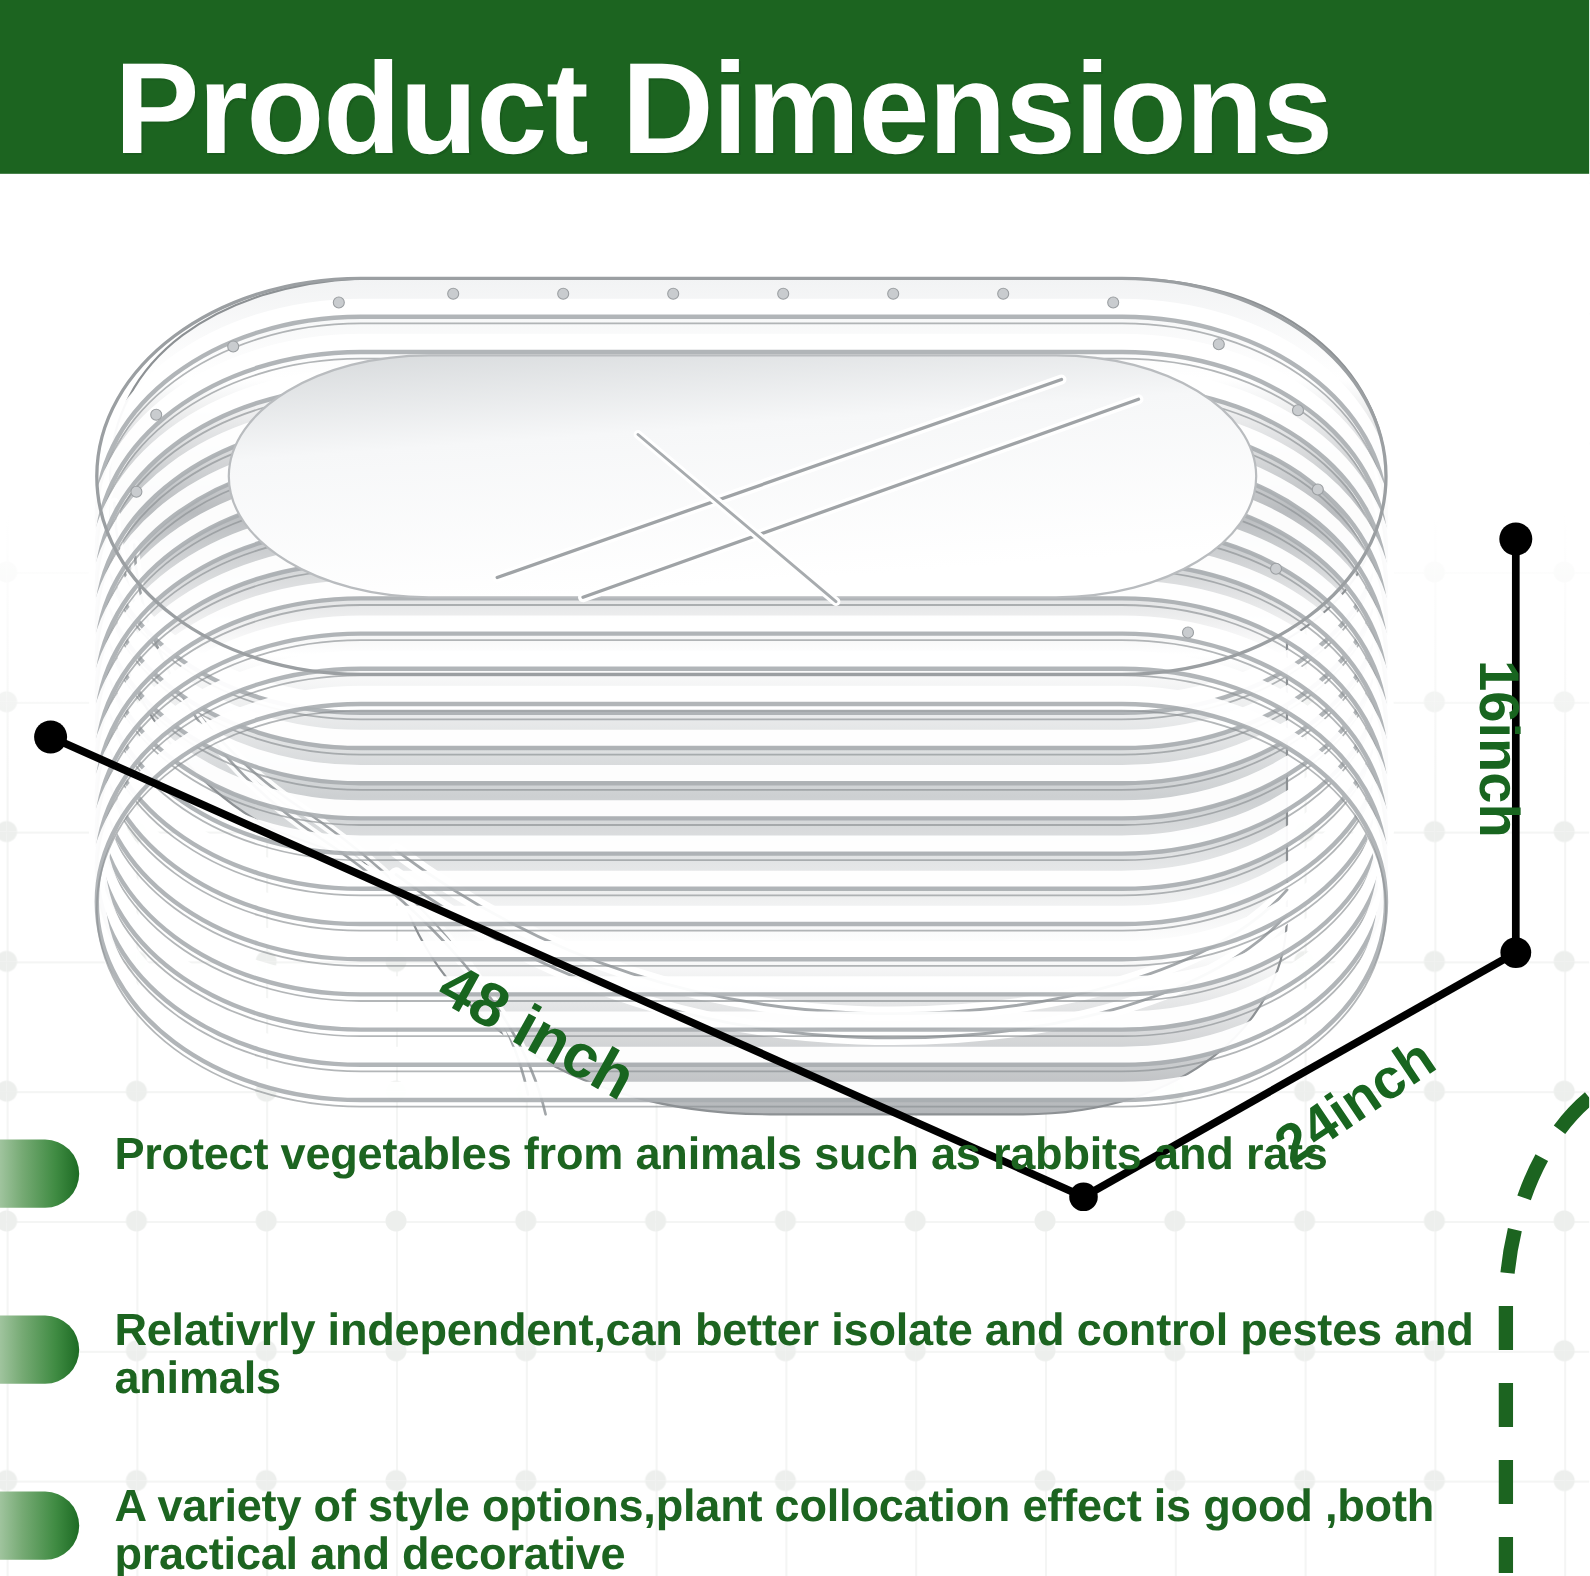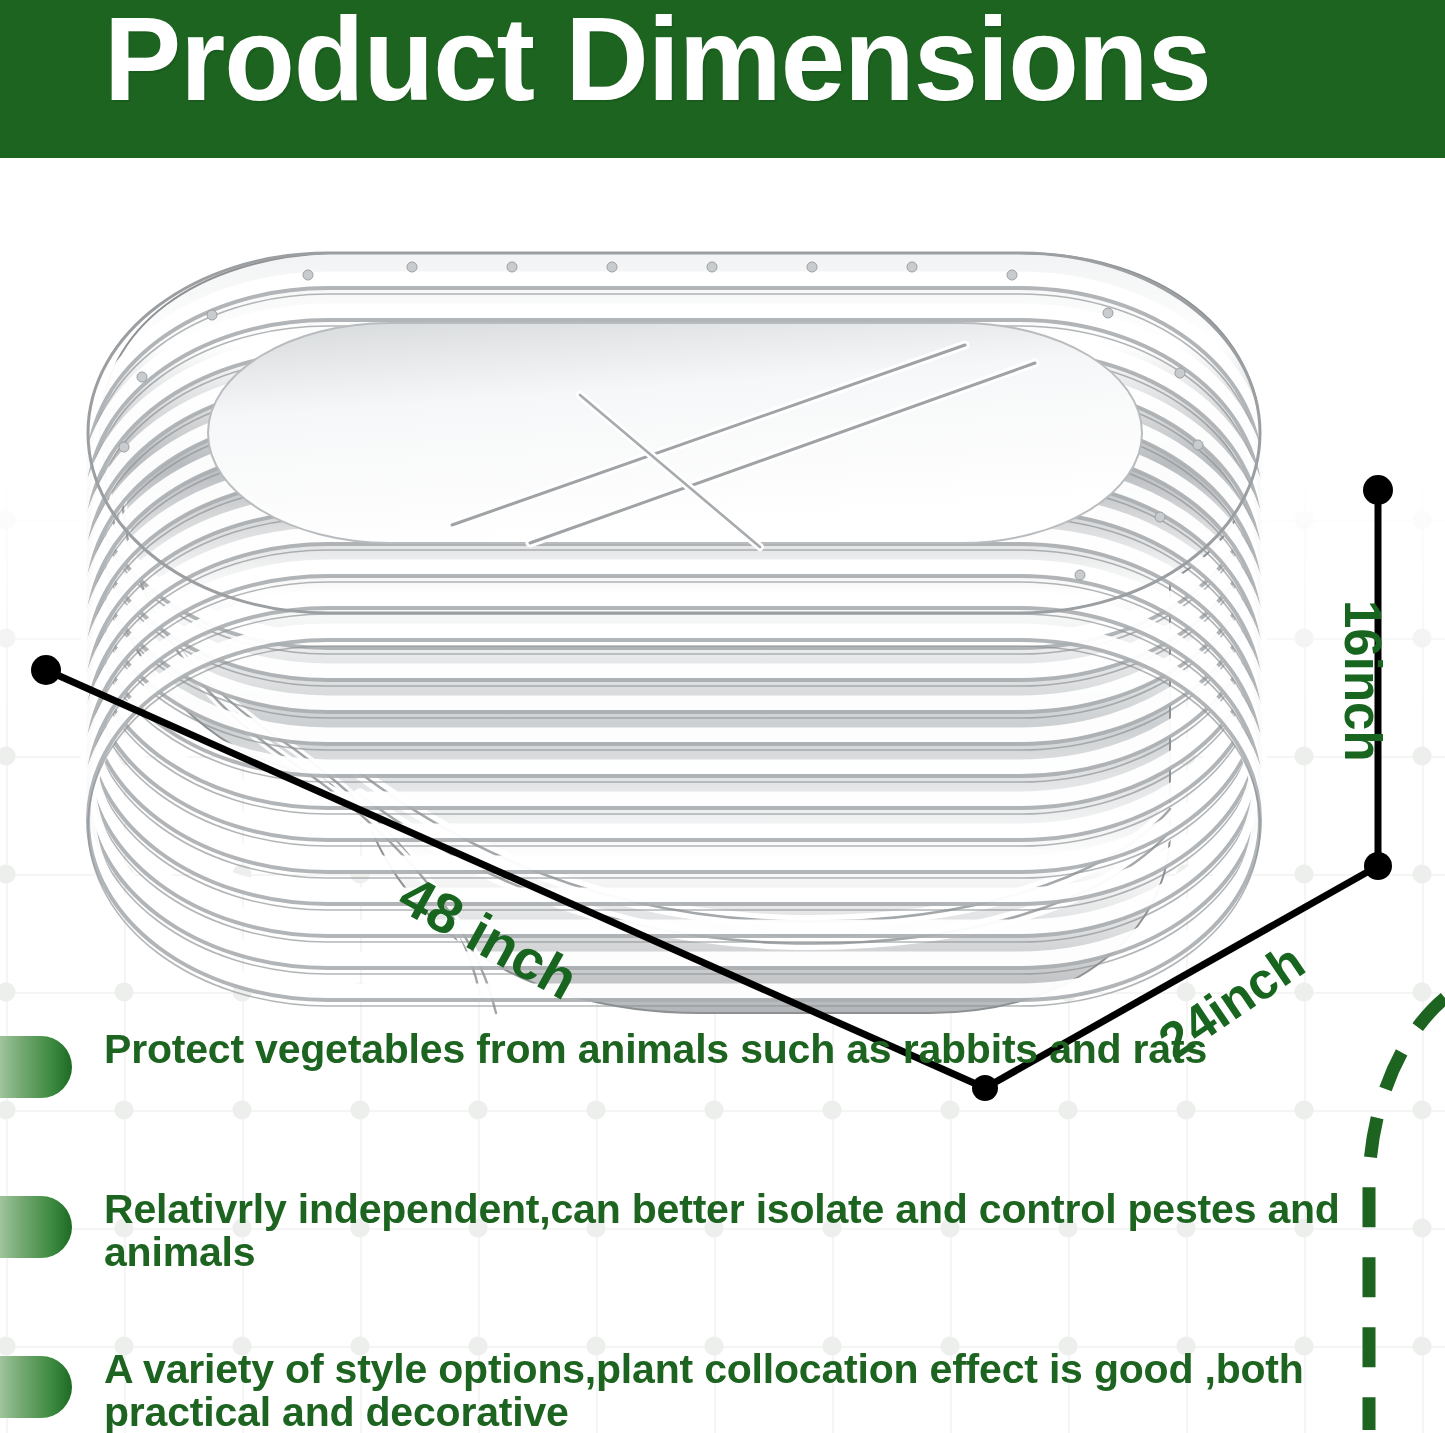--- a/index.html
+++ b/index.html
@@ -45,21 +45,21 @@
   }
 
   
   #header-banner {
     position: absolute;
     left: 0; top: 0;
     width: 1445px;
     height: 158px;
     background: #1c6420;
     display: flex;
-    align-items: flex-start;
+    align-items: flex-end;
   }
   #header-title {
     color: #ffffff;
     font-family: "Liberation Sans", sans-serif;
     font-weight: bold;
     font-size: 118px;
     line-height: 1;
     letter-spacing: -1px;
     margin-left: 104px;
     transform: scaleX(0.98);

